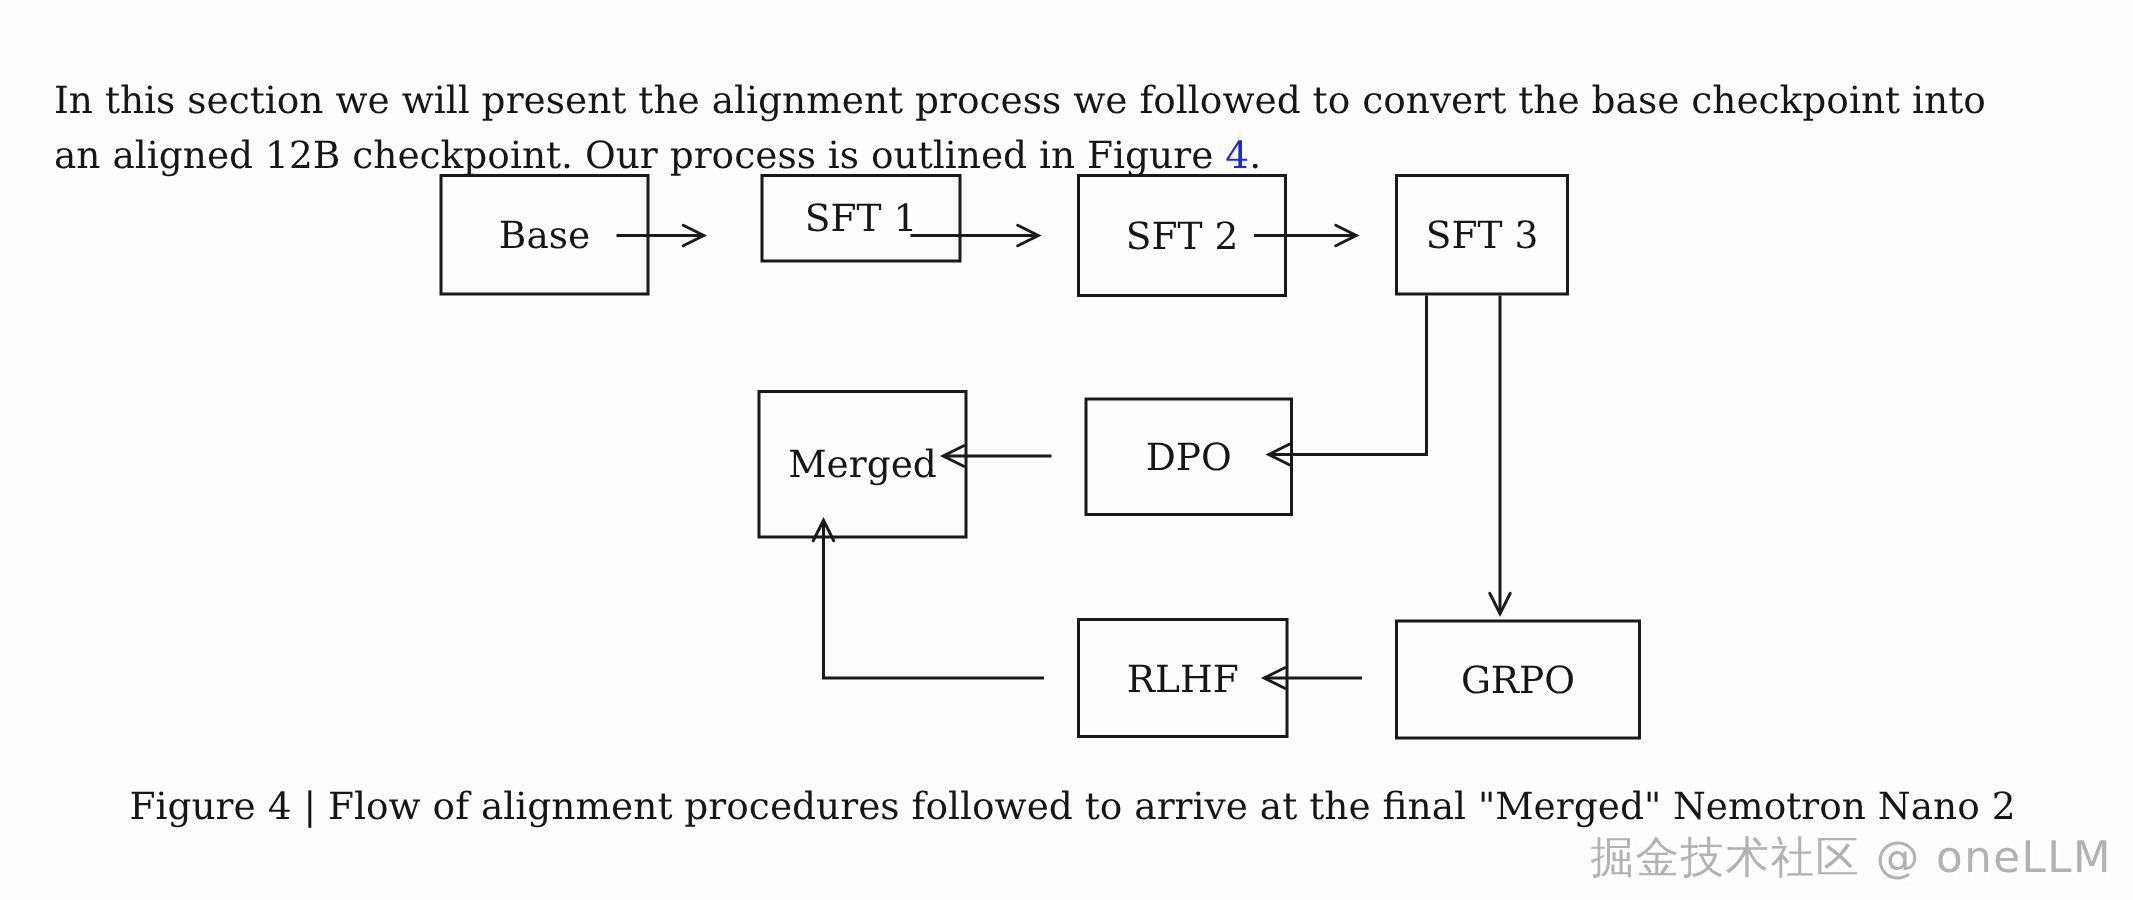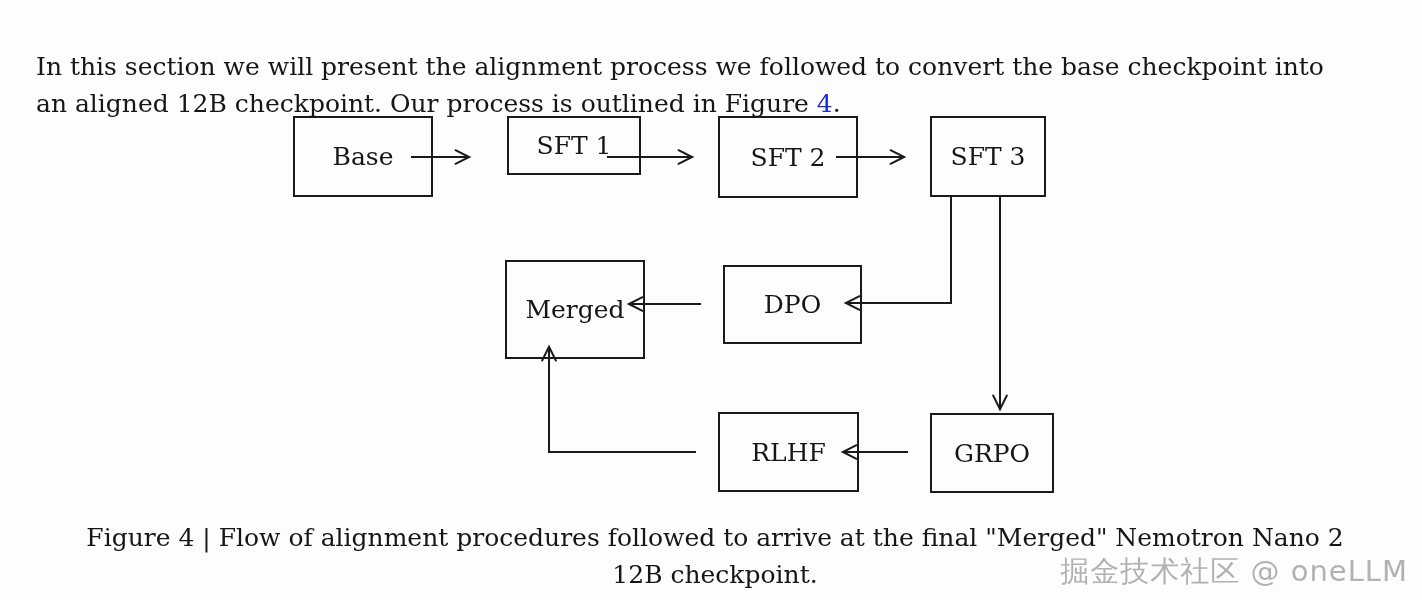--- a/index.html
+++ b/index.html
@@ -42,21 +42,21 @@
 </div>
 
 <div>
   <div class="node" style="left:271px;top:116px;width:140px;height:81px">Base</div>
   <div class="node" style="left:485px;top:116px;width:134px;height:59px">SFT 1</div>
   <div class="node" style="left:696px;top:116px;width:140px;height:82px">SFT 2</div>
   <div class="node" style="left:908px;top:116px;width:116px;height:81px">SFT 3</div>
   <div class="node" style="left:483px;top:260px;width:140px;height:99px">Merged</div>
   <div class="node" style="left:701px;top:265px;width:139px;height:79px">DPO</div>
   <div class="node" style="left:696px;top:412px;width:141px;height:80px">RLHF</div>
-  <div class="node" style="left:908px;top:413px;width:124px;height:80px">GRPO</div>
+  <div class="node" style="left:908px;top:413px;width:164px;height:80px">GRPO</div>
 
   <svg class="arrows" width="1422" height="600" viewBox="0 0 1422 600">
     <defs>
       <marker id="arrow" viewBox="0 0 10 10" refX="8.5" refY="5" markerWidth="18" markerHeight="18" markerUnits="userSpaceOnUse" orient="auto">
         <path d="M1,1.2 L8.6,5 L1,8.8" fill="none" stroke="#1a1a1a" stroke-width="1.1" stroke-linecap="round"></path>
       </marker>
     </defs>
     <g stroke="#1a1a1a" stroke-width="2" fill="none">
       <path d="M411,157 L469,157" marker-end="url(#arrow)"></path>
       <path d="M607,157 L692,157" marker-end="url(#arrow)"></path>
@@ -65,16 +65,15 @@
       <path d="M1000,197 L1000,409" marker-end="url(#arrow)"></path>
       <path d="M701,304 L629,304" marker-end="url(#arrow)"></path>
       <path d="M908,452 L843,452" marker-end="url(#arrow)"></path>
       <path d="M696,452 L549,452 L549,347" marker-end="url(#arrow)"></path>
     </g>
   </svg>
 </div>
 
 <div class="caption">
   <div class="textline">Figure 4 | Flow of alignment procedures followed to arrive at the final "Merged" Nemotron Nano 2</div>
-  <div class="textline">12B checkpoint.</div>
 </div>
 
 <div class="watermark">掘金技术社区 @ oneLLM</div>
 
 </body></html>

